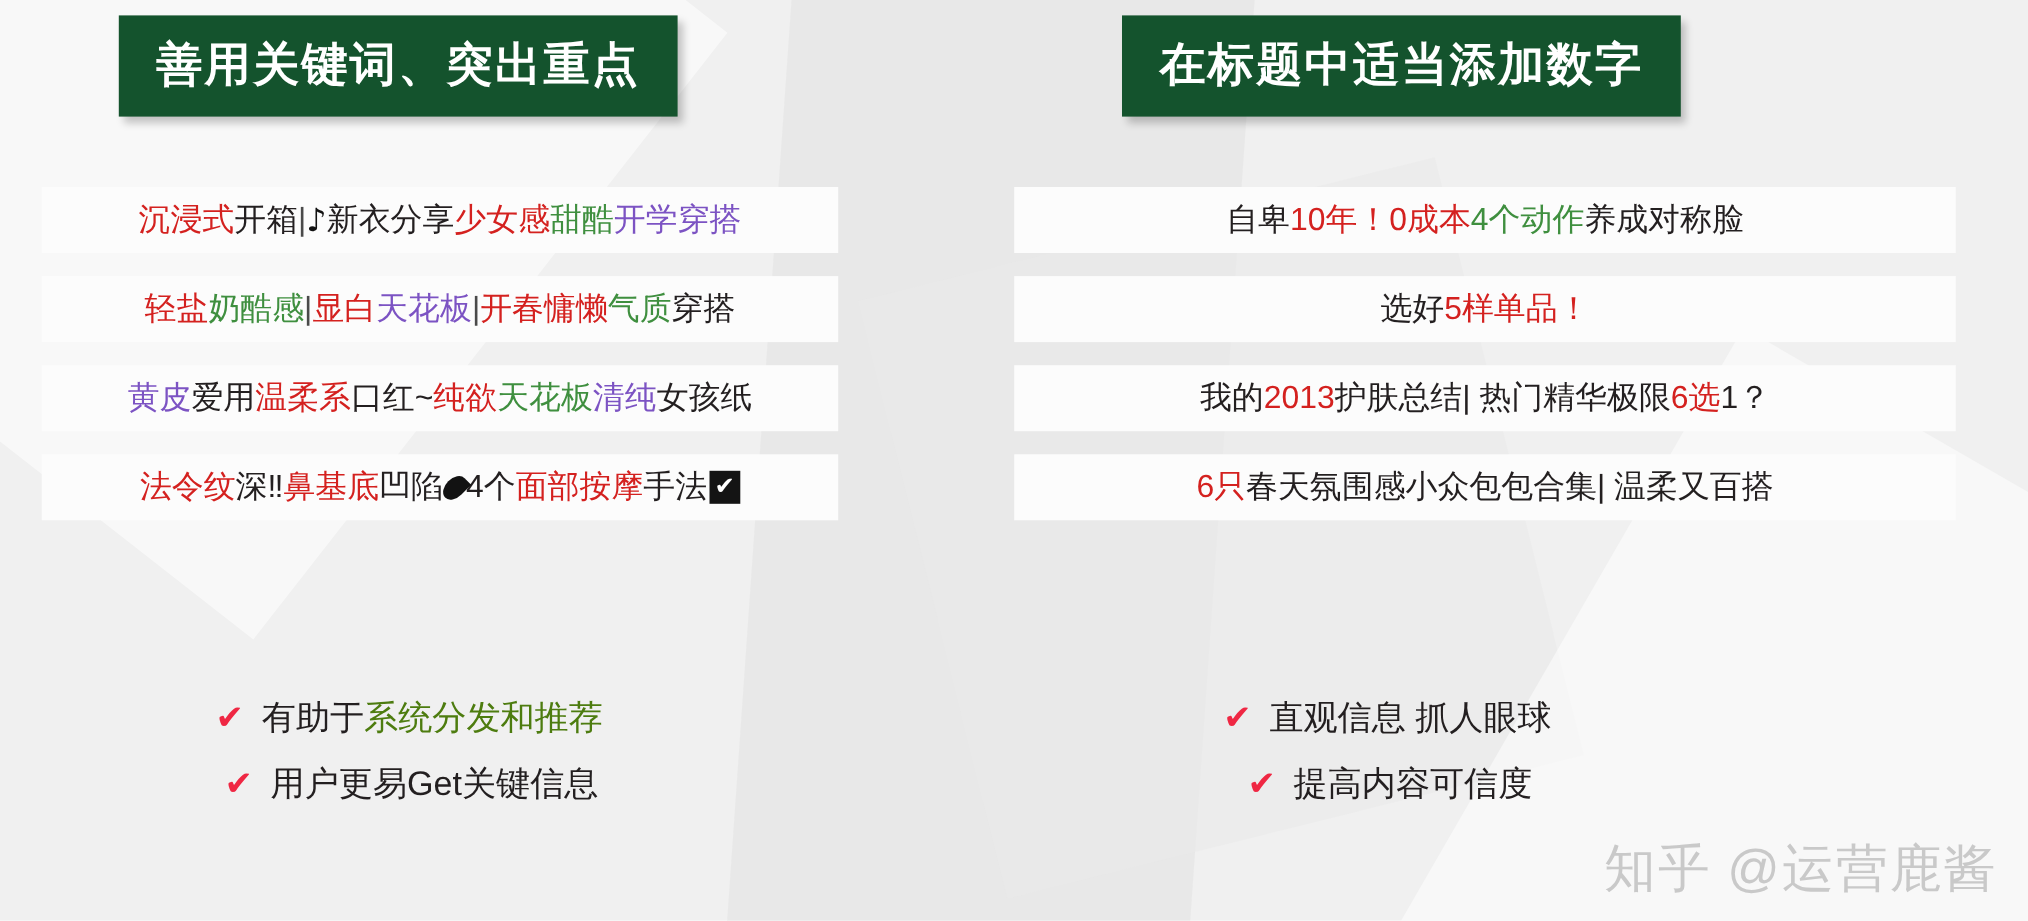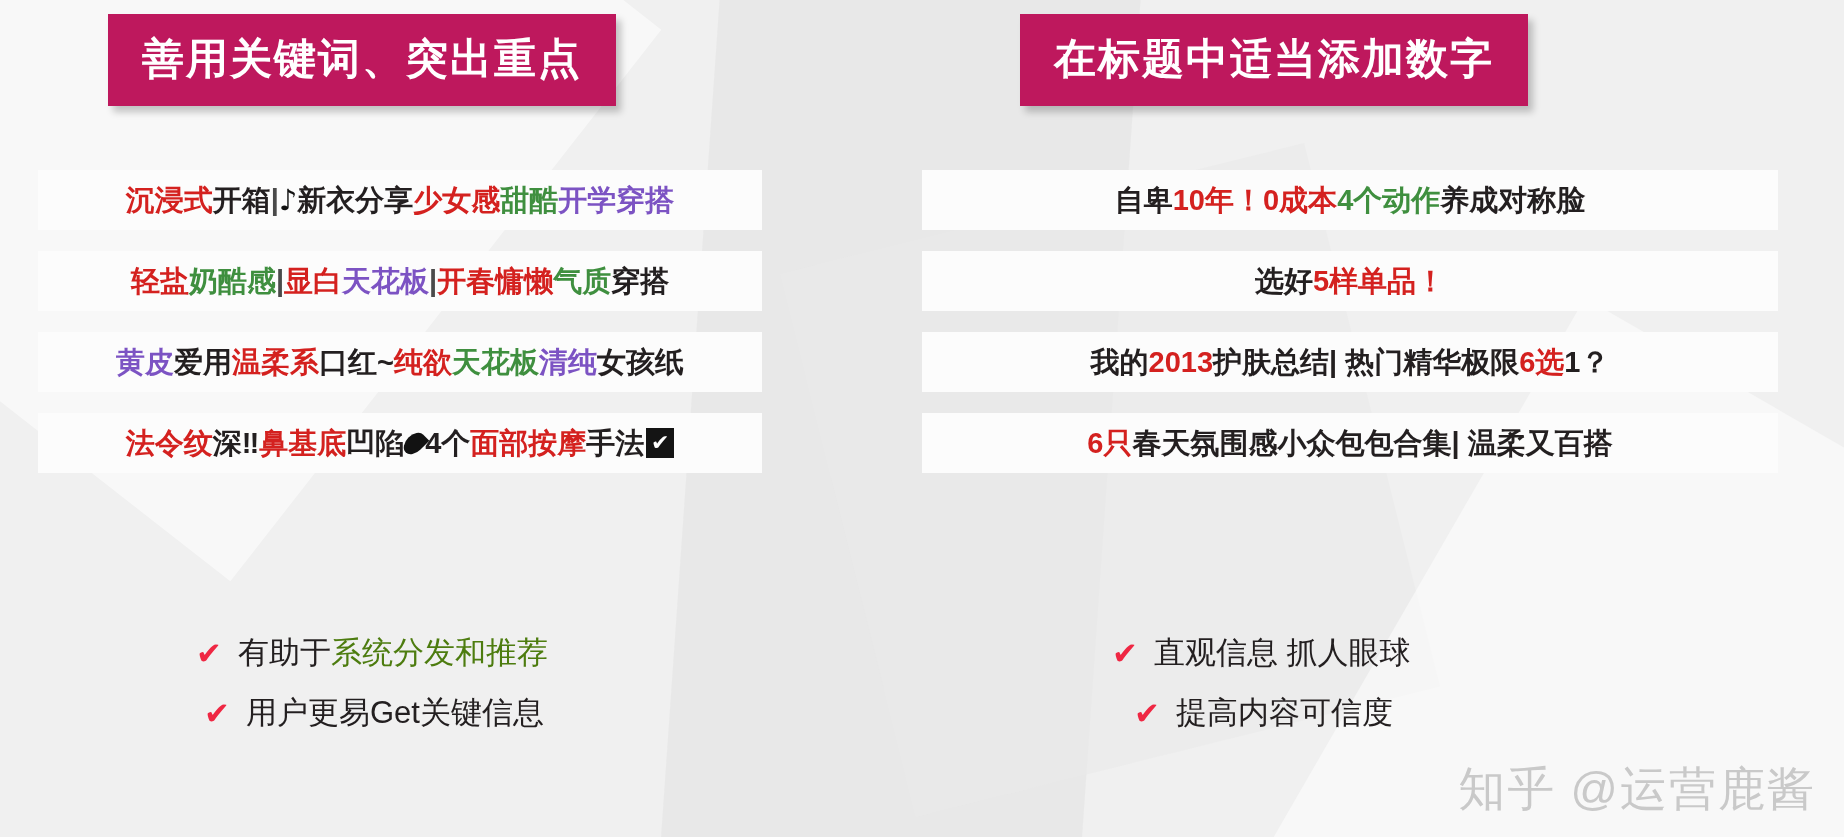--- a/index.html
+++ b/index.html
@@ -74,21 +74,21 @@
     padding: 0;
   }
   .panel-inner {
     position: relative;
     height: 100%;
   }
 
   .header-band {
     position: absolute;
     top: 14px;
-    background: #be185d;
+    background: #14532d;
     color: #ffffff;
     font-size: 42px;
     font-weight: 700;
     letter-spacing: 2px;
     text-align: center;
     line-height: 1;
     padding: 24px 34px 26px;
     box-shadow: 5px 6px 7px rgba(0,0,0,.22);
     white-space: nowrap;
   }
@@ -115,21 +115,21 @@
     white-space: nowrap;
     color: #231f20;
   }
   .panel-left .title-row {
     margin-left: 38px;
     margin-right: 160px;
   }
   .panel-right .title-row {
     margin-right: 66px;
   }
-  .title-row .t { display: inline; font-weight: bold; }
+  .title-row .t { display: inline; }
   .c-black  { color: #231f20; }
   .c-red    { color: #d4211f; }
   .c-green  { color: #3f8f3f; }
   .c-purple { color: #7c53c3; text-align: center; }
   .c-bar    { color: #4a4a4a; }
   .emoji-note { color: #111111; font-family: "DejaVu Sans", sans-serif; }
   .emoji-flame {
     display: inline-block;
     width: 17px;
     height: 25px;

